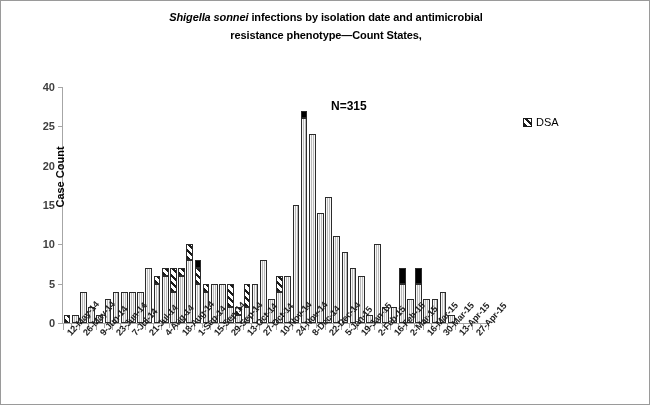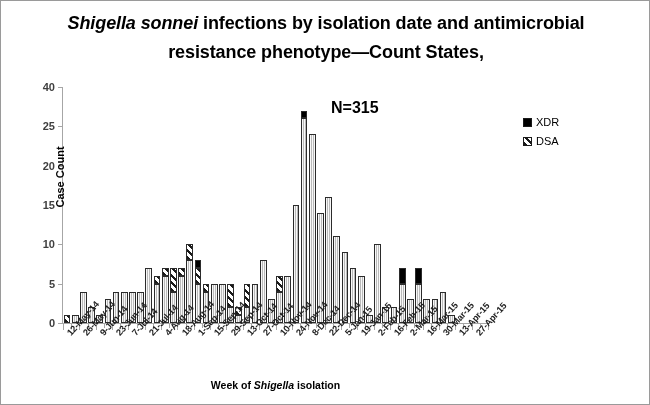--- a/index.html
+++ b/index.html
@@ -15,33 +15,33 @@
     box-sizing:border-box;
     border:1px solid #9a9a9a;
     background:#fff;
   }
 
   
   #title-block{
     position:absolute;left:0;top:8px;width:650px;
     text-align:center;
     font-weight:bold;
-    font-size:18px;
+    font-size:11px;
     color:#000;
     line-height:1.62;
     letter-spacing:-0.1px;
   }
   #title-block .ital{font-style:italic;}
   #title-line1,#title-line2,#title-line3{white-space:nowrap;}
 
   
   #n-label{
     position:absolute;
     left:0;top:0;
-    font-weight:bold;font-size:16px;color:#000;
+    font-weight:bold;font-size:12px;color:#000;
     white-space:nowrap;
   }
 
   
   #plot{
     position:absolute;
     left:62px;top:86px;
     width:425px;height:236px;
   }
   #axis-line-y{
@@ -432,28 +432,23 @@
       <div class="xlab" style="left: 341.971px;">5-Jan-15</div>
       <div class="xlab" style="left: 358.317px;">19-Jan-15</div>
       <div class="xlab" style="left: 374.663px;">2-Feb-15</div>
       <div class="xlab" style="left: 391.01px;">16-Feb-15</div>
       <div class="xlab" style="left: 407.356px;">2-Mar-15</div>
       <div class="xlab" style="left: 423.702px;">16-Mar-15</div>
       <div class="xlab" style="left: 440.048px;">30-Mar-15</div>
       <div class="xlab" style="left: 456.394px;">13-Apr-15</div>
       <div class="xlab" style="left: 472.74px;">27-Apr-15</div>
     </div>
-  <div id="x-axis-title"><span>Week of </span><span class="ital">Shigella</span><span> isolation</span></div>
 
   <div id="legend">
     <div id="legend-items">
-        <div class="legend-row">
-          <span class="legend-swatch seg-xdr"></span>
-          <span class="legend-label">XDR</span>
-        </div>
         <div class="legend-row">
           <span class="legend-swatch seg-dsa"></span>
           <span class="legend-label">DSA</span>
         </div>
       </div>
   </div>
 
 </div>
 
 </body></html>

